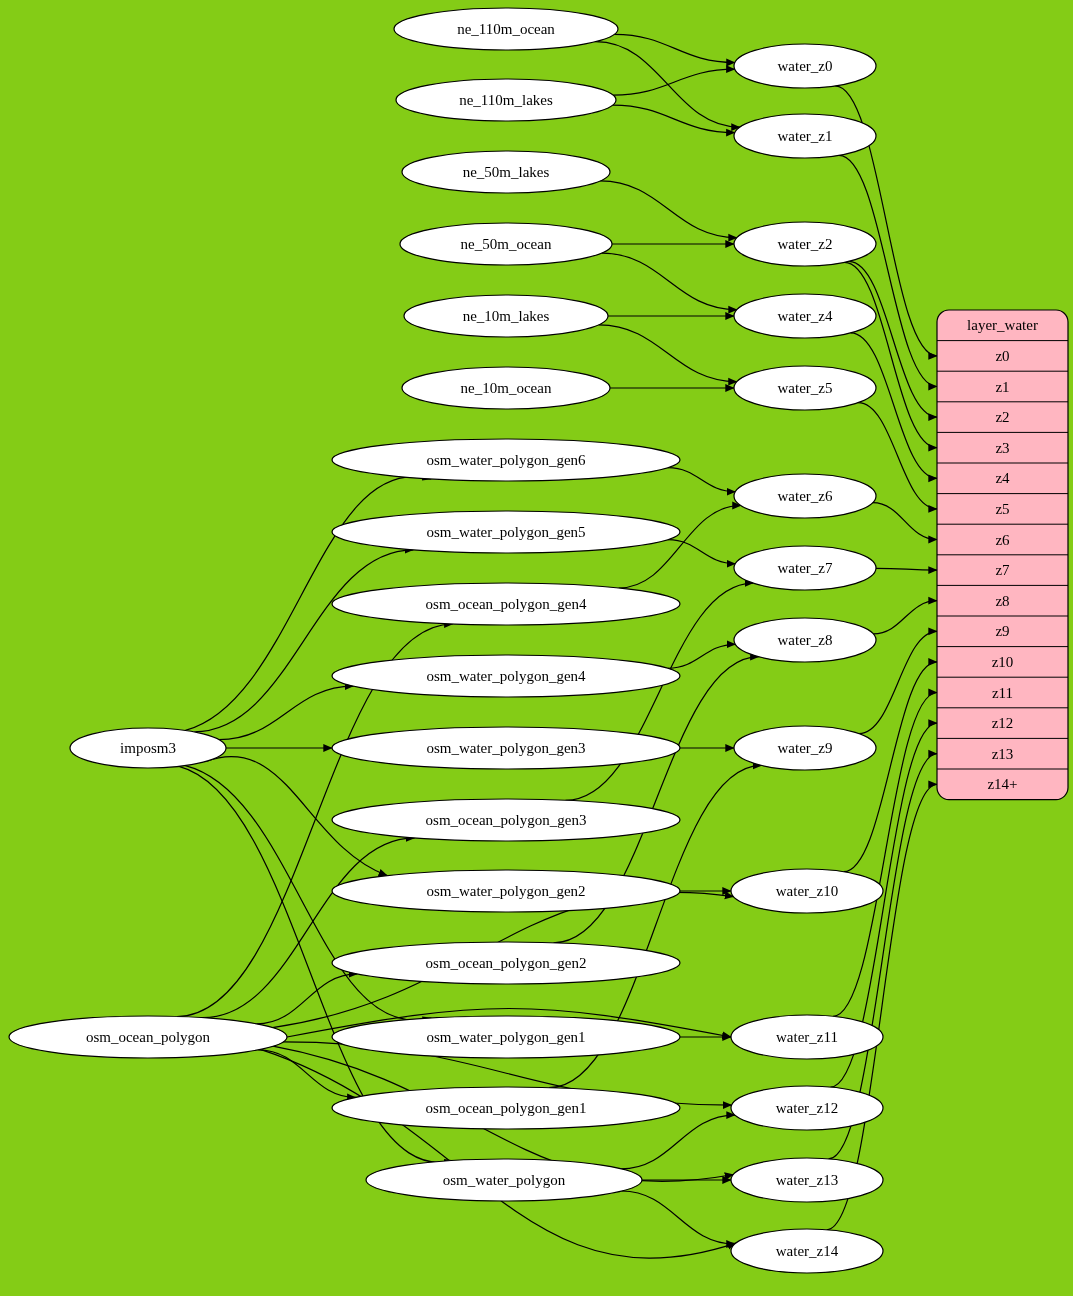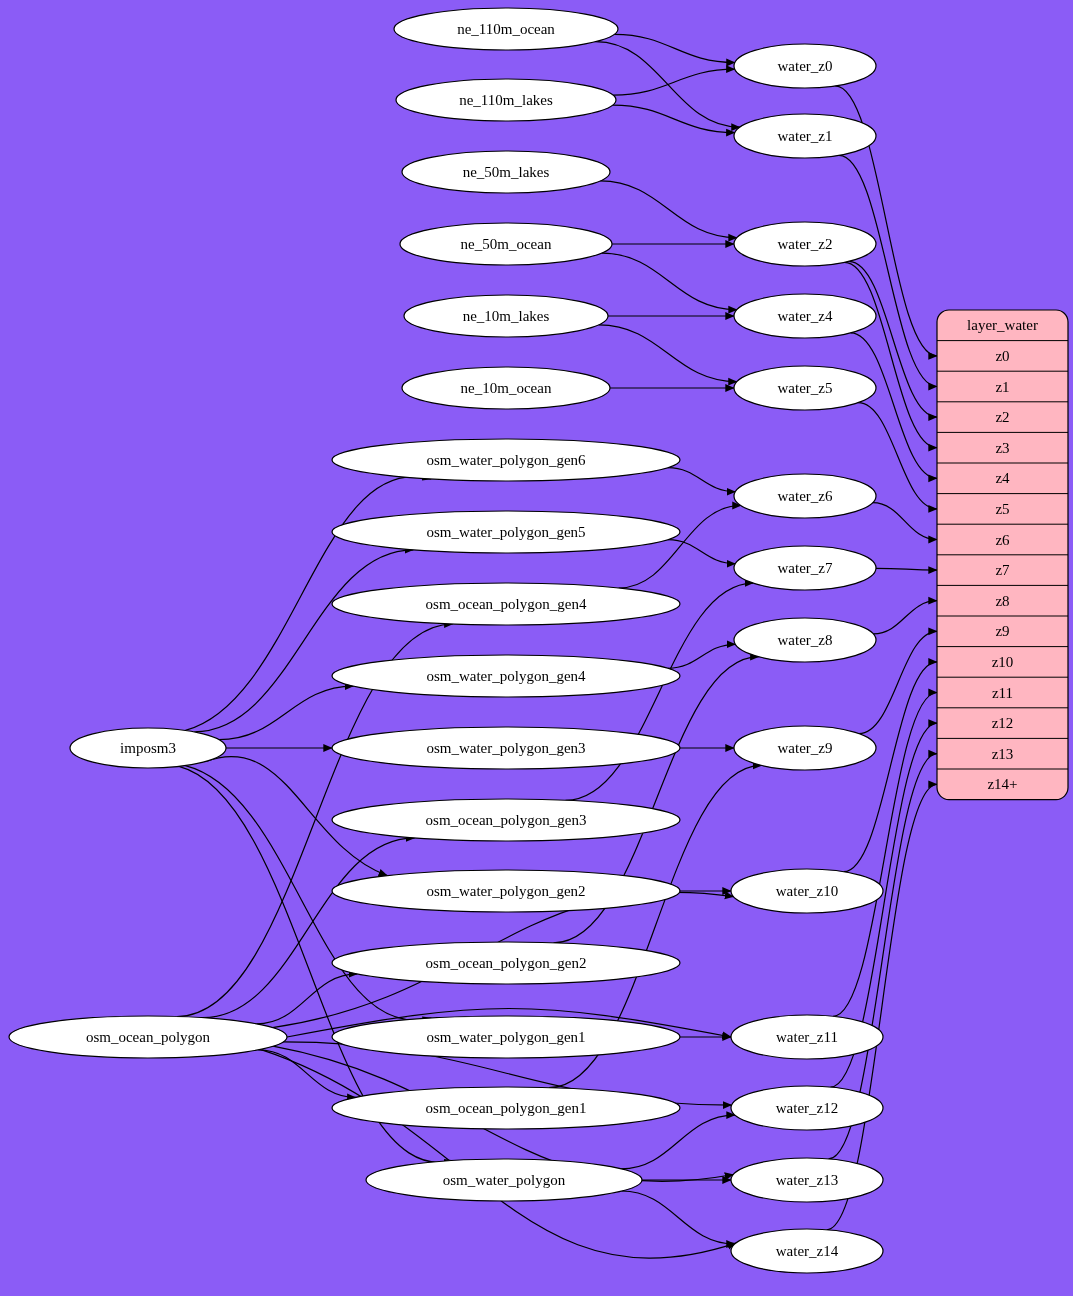--- a/index.html
+++ b/index.html
@@ -3,21 +3,21 @@
 <meta charset="utf-8">
 <style>
   html, body {
     margin: 0;
     padding: 0;
     background: #ffffff;
   }
   .canvas-wrap {
     width: 1073px;
     height: 1296px;
-    background: #8b5cf6;
+    background: #84cc16;
     overflow: hidden;
   }
   svg {
     display: block;
   }
   svg text {
     font-family: "Liberation Serif", "DejaVu Serif", serif;
     fill: #000000;
   }
 </style>

